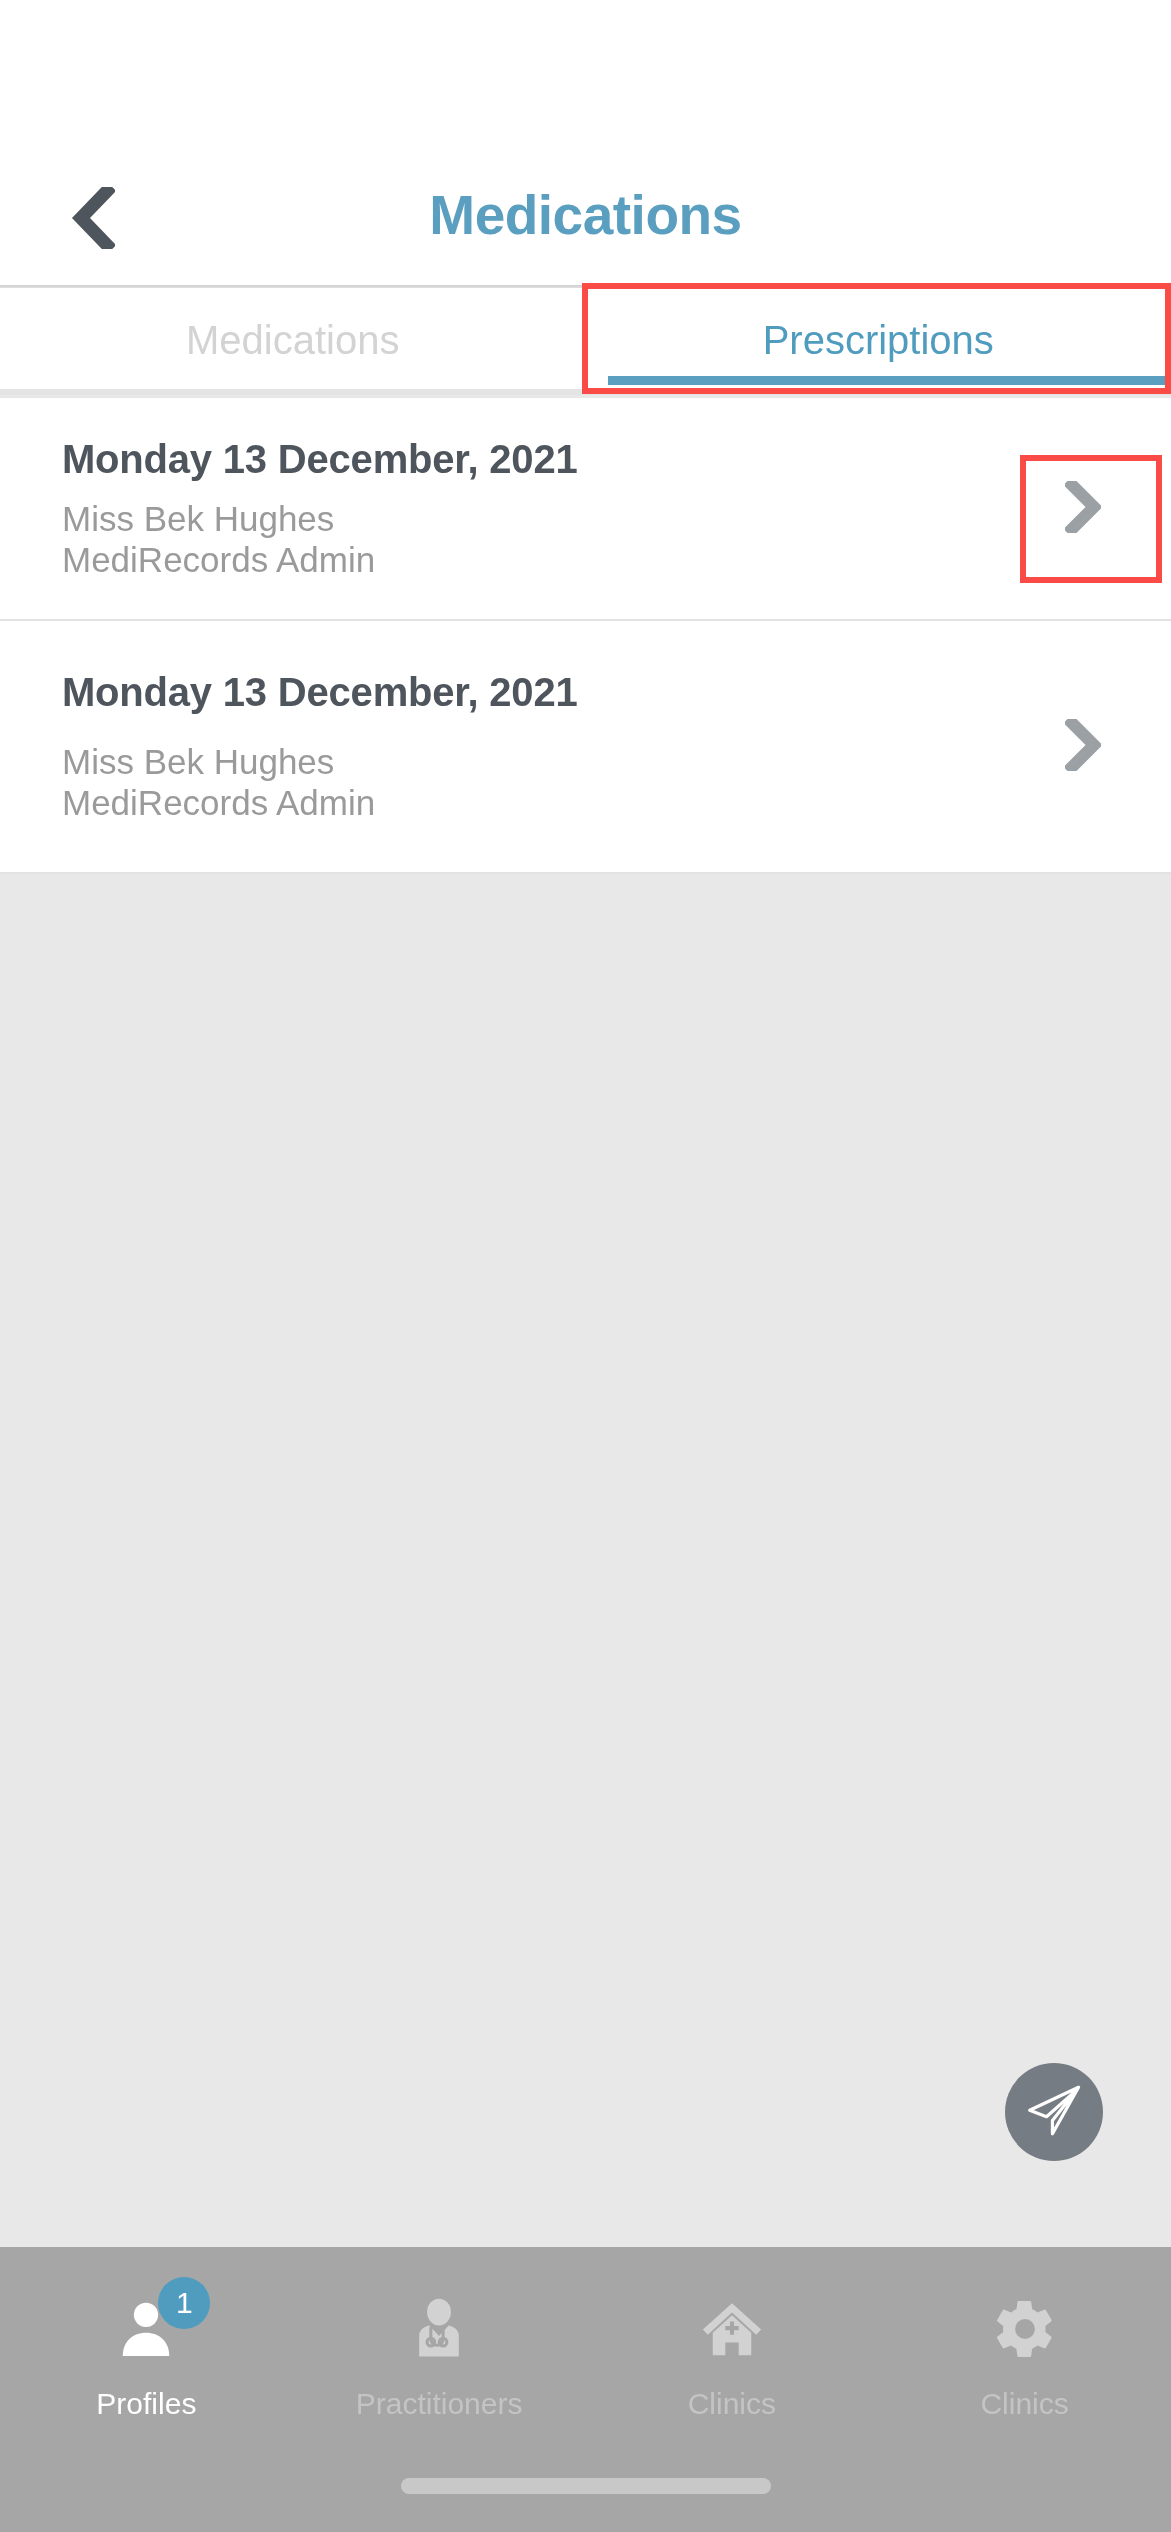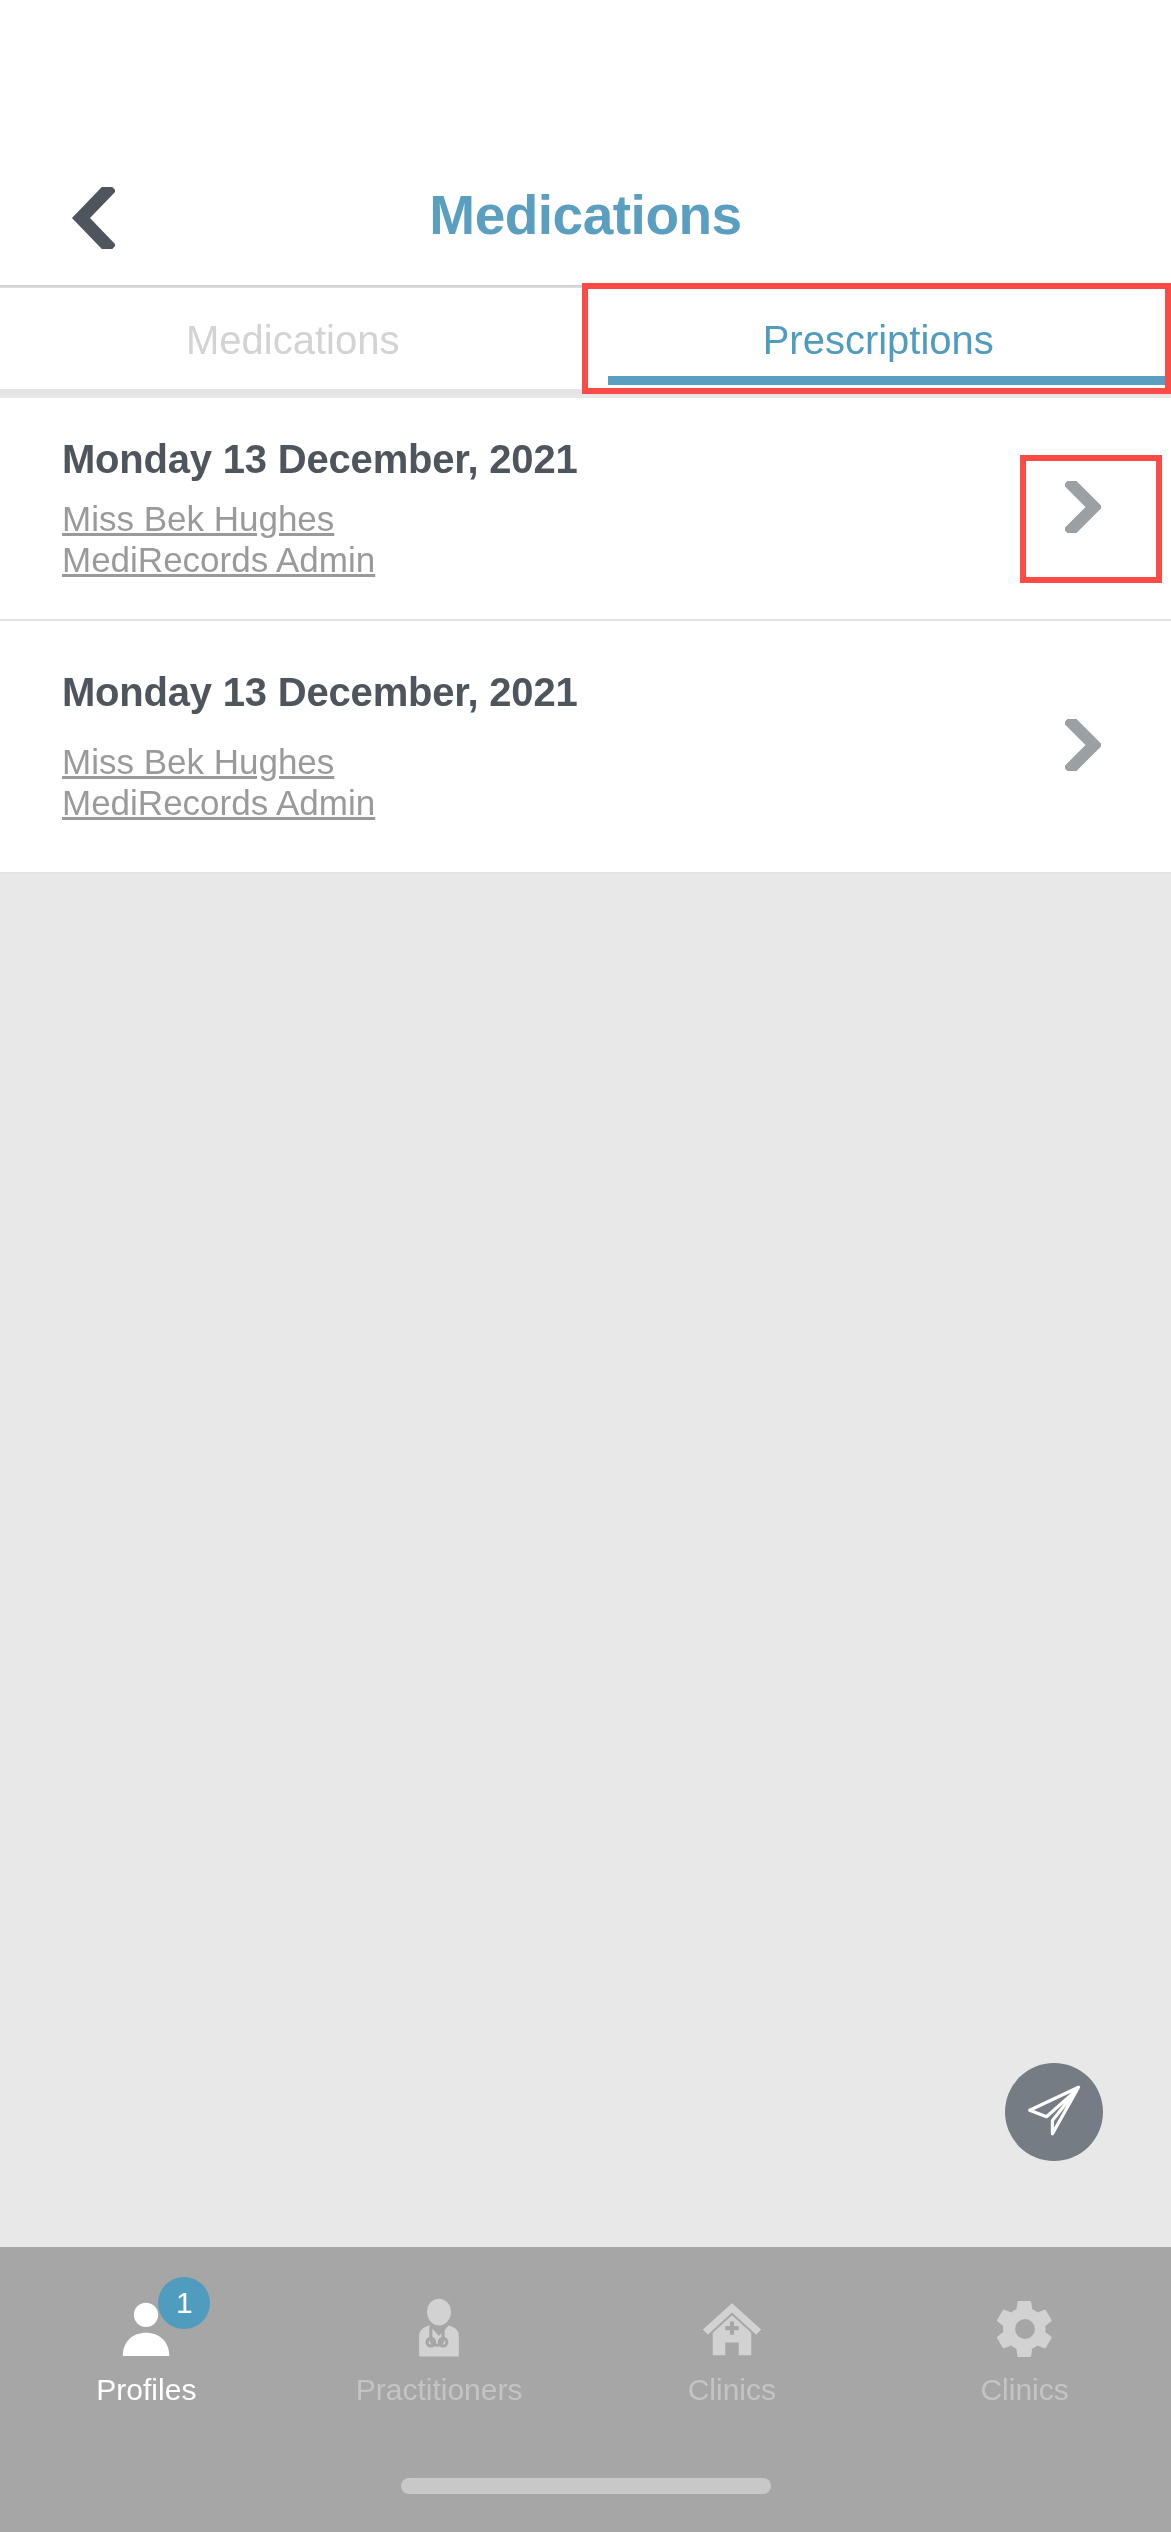--- a/index.html
+++ b/index.html
@@ -77,21 +77,21 @@
   .row.r1 { height:223px; }
   .row.r2 { height:253px; }
   .row-text { padding-left:62px; }
   .row-date {
     font-size:40px; font-weight:bold; color:#4f555c;
     letter-spacing:-0.2px;
   }
   .row.r1 .row-date { margin-bottom:16px; }
   .row.r2 .row-date { margin-bottom:26px; }
   .row-sub {
-    font-size:35px; color:#9a9a9a; line-height:1.18;text-decoration:underline;
+    font-size:35px; color:#9a9a9a; line-height:1.18;
   }
   .row-chevron {
     position:absolute; right:62px; top:50%; transform:translateY(-50%);
     width:52px; height:52px;
     display:flex; align-items:center; justify-content:center;
   }
 
   
   .fab {
     position:absolute; left:1005px; top:2063px;
@@ -104,21 +104,21 @@
   .bottomnav {
     position:absolute; left:0; bottom:0; width:1171px; height:285px;
     background:#a6a6a6; display:flex;
   }
   .bnav-item {
     flex:1 1 25%; position:relative;
     display:flex; flex-direction:column; align-items:center;
     padding-top:38px;
   }
   .bnav-icon { height:88px; display:flex; align-items:center; justify-content:center; position:relative; }
-  .bnav-label { font-size:30px; }
+  .bnav-label { margin-top:14px; font-size:30px; }
   .bnav-item.active .bnav-label { color:#ffffff; }
   .bnav-item.inactive .bnav-label { color:#c4c4c4; }
   .badge {
     position:absolute; left:46px; top:-8px;
     min-width:52px; height:52px; border-radius:26px;
     background:#4f9cbf; color:#ffffff;
     font-size:30px; display:flex; align-items:center; justify-content:center;
     padding:0 6px;
   }
   .home-indicator {

